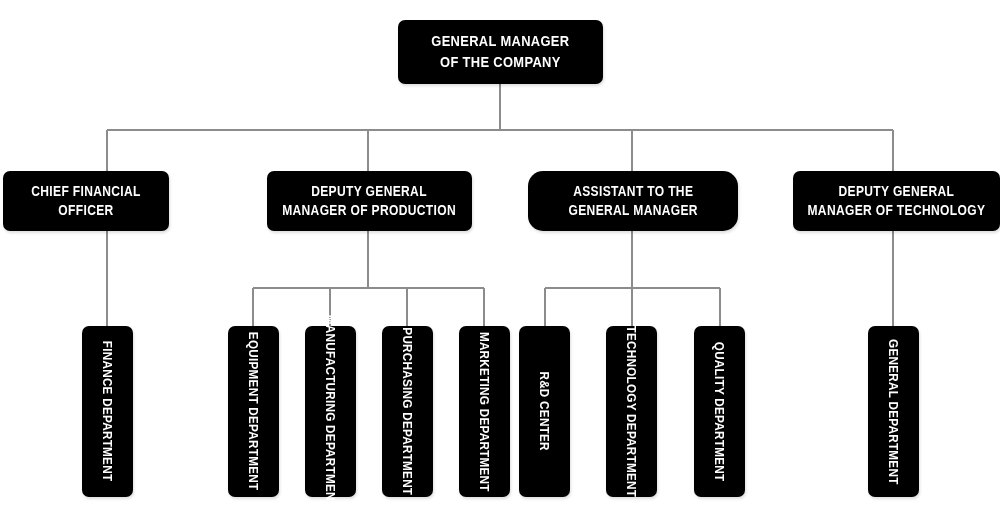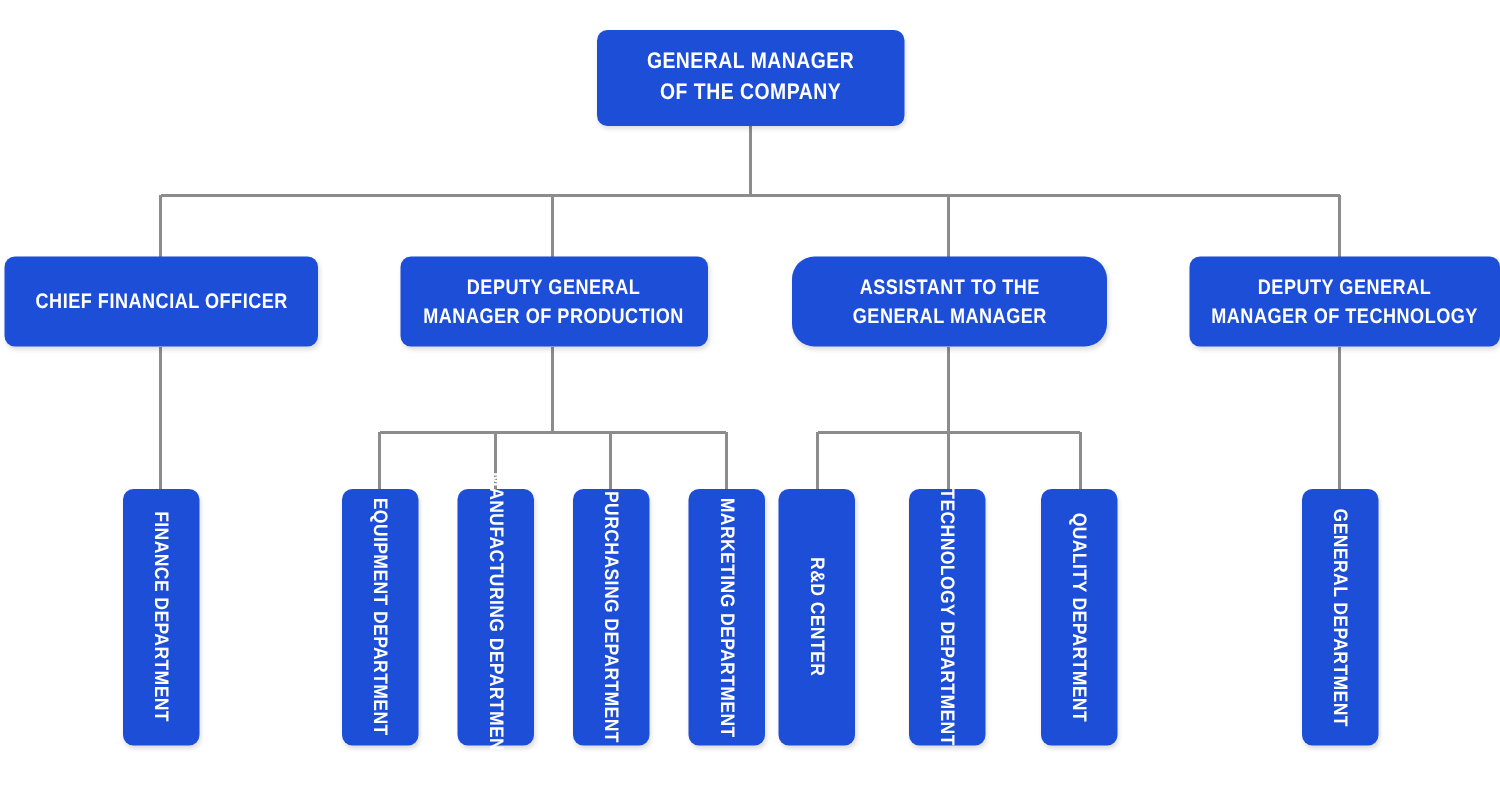--- a/index.html
+++ b/index.html
@@ -19,21 +19,21 @@
     position: absolute;
     left: 0;
     top: 0;
     width: 1000px;
     height: 530px;
     pointer-events: none;
   }
   .node {
     position: absolute;
     box-sizing: border-box;
-    background: #1d4ed8;
+    background: #000000;
     border-radius: 7px;
     box-shadow: 1px 2px 3px rgba(0,0,0,0.13);
     display: flex;
     align-items: center;
     justify-content: center;
     color: #ffffff;
     text-align: center;
   }
   .node-label {
     display: block;
@@ -98,21 +98,21 @@
 
       <path d="M893,231 L893,326"></path>
     </g>
   </svg>
 
   <div class="node top" style="left:398px; top:20px; width:205px; height:64px;">
     <span class="node-label">GENERAL MANAGER
 OF THE COMPANY</span>
   </div>
 
-  <div class="node mid" style="left:3px; top:171px; width:209px; height:60px;">
+  <div class="node mid" style="left:3px; top:171px; width:166px; height:60px;">
     <span class="node-label">CHIEF FINANCIAL OFFICER</span>
   </div>
 
   <div class="node mid" style="left:267px; top:171px; width:205px; height:60px;">
     <span class="node-label">DEPUTY GENERAL
 MANAGER OF PRODUCTION</span>
   </div>
 
   <div class="node mid" style="left:528px; top:171px; width:210px; height:60px;border-radius:15px;">
     <span class="node-label">ASSISTANT TO THE

